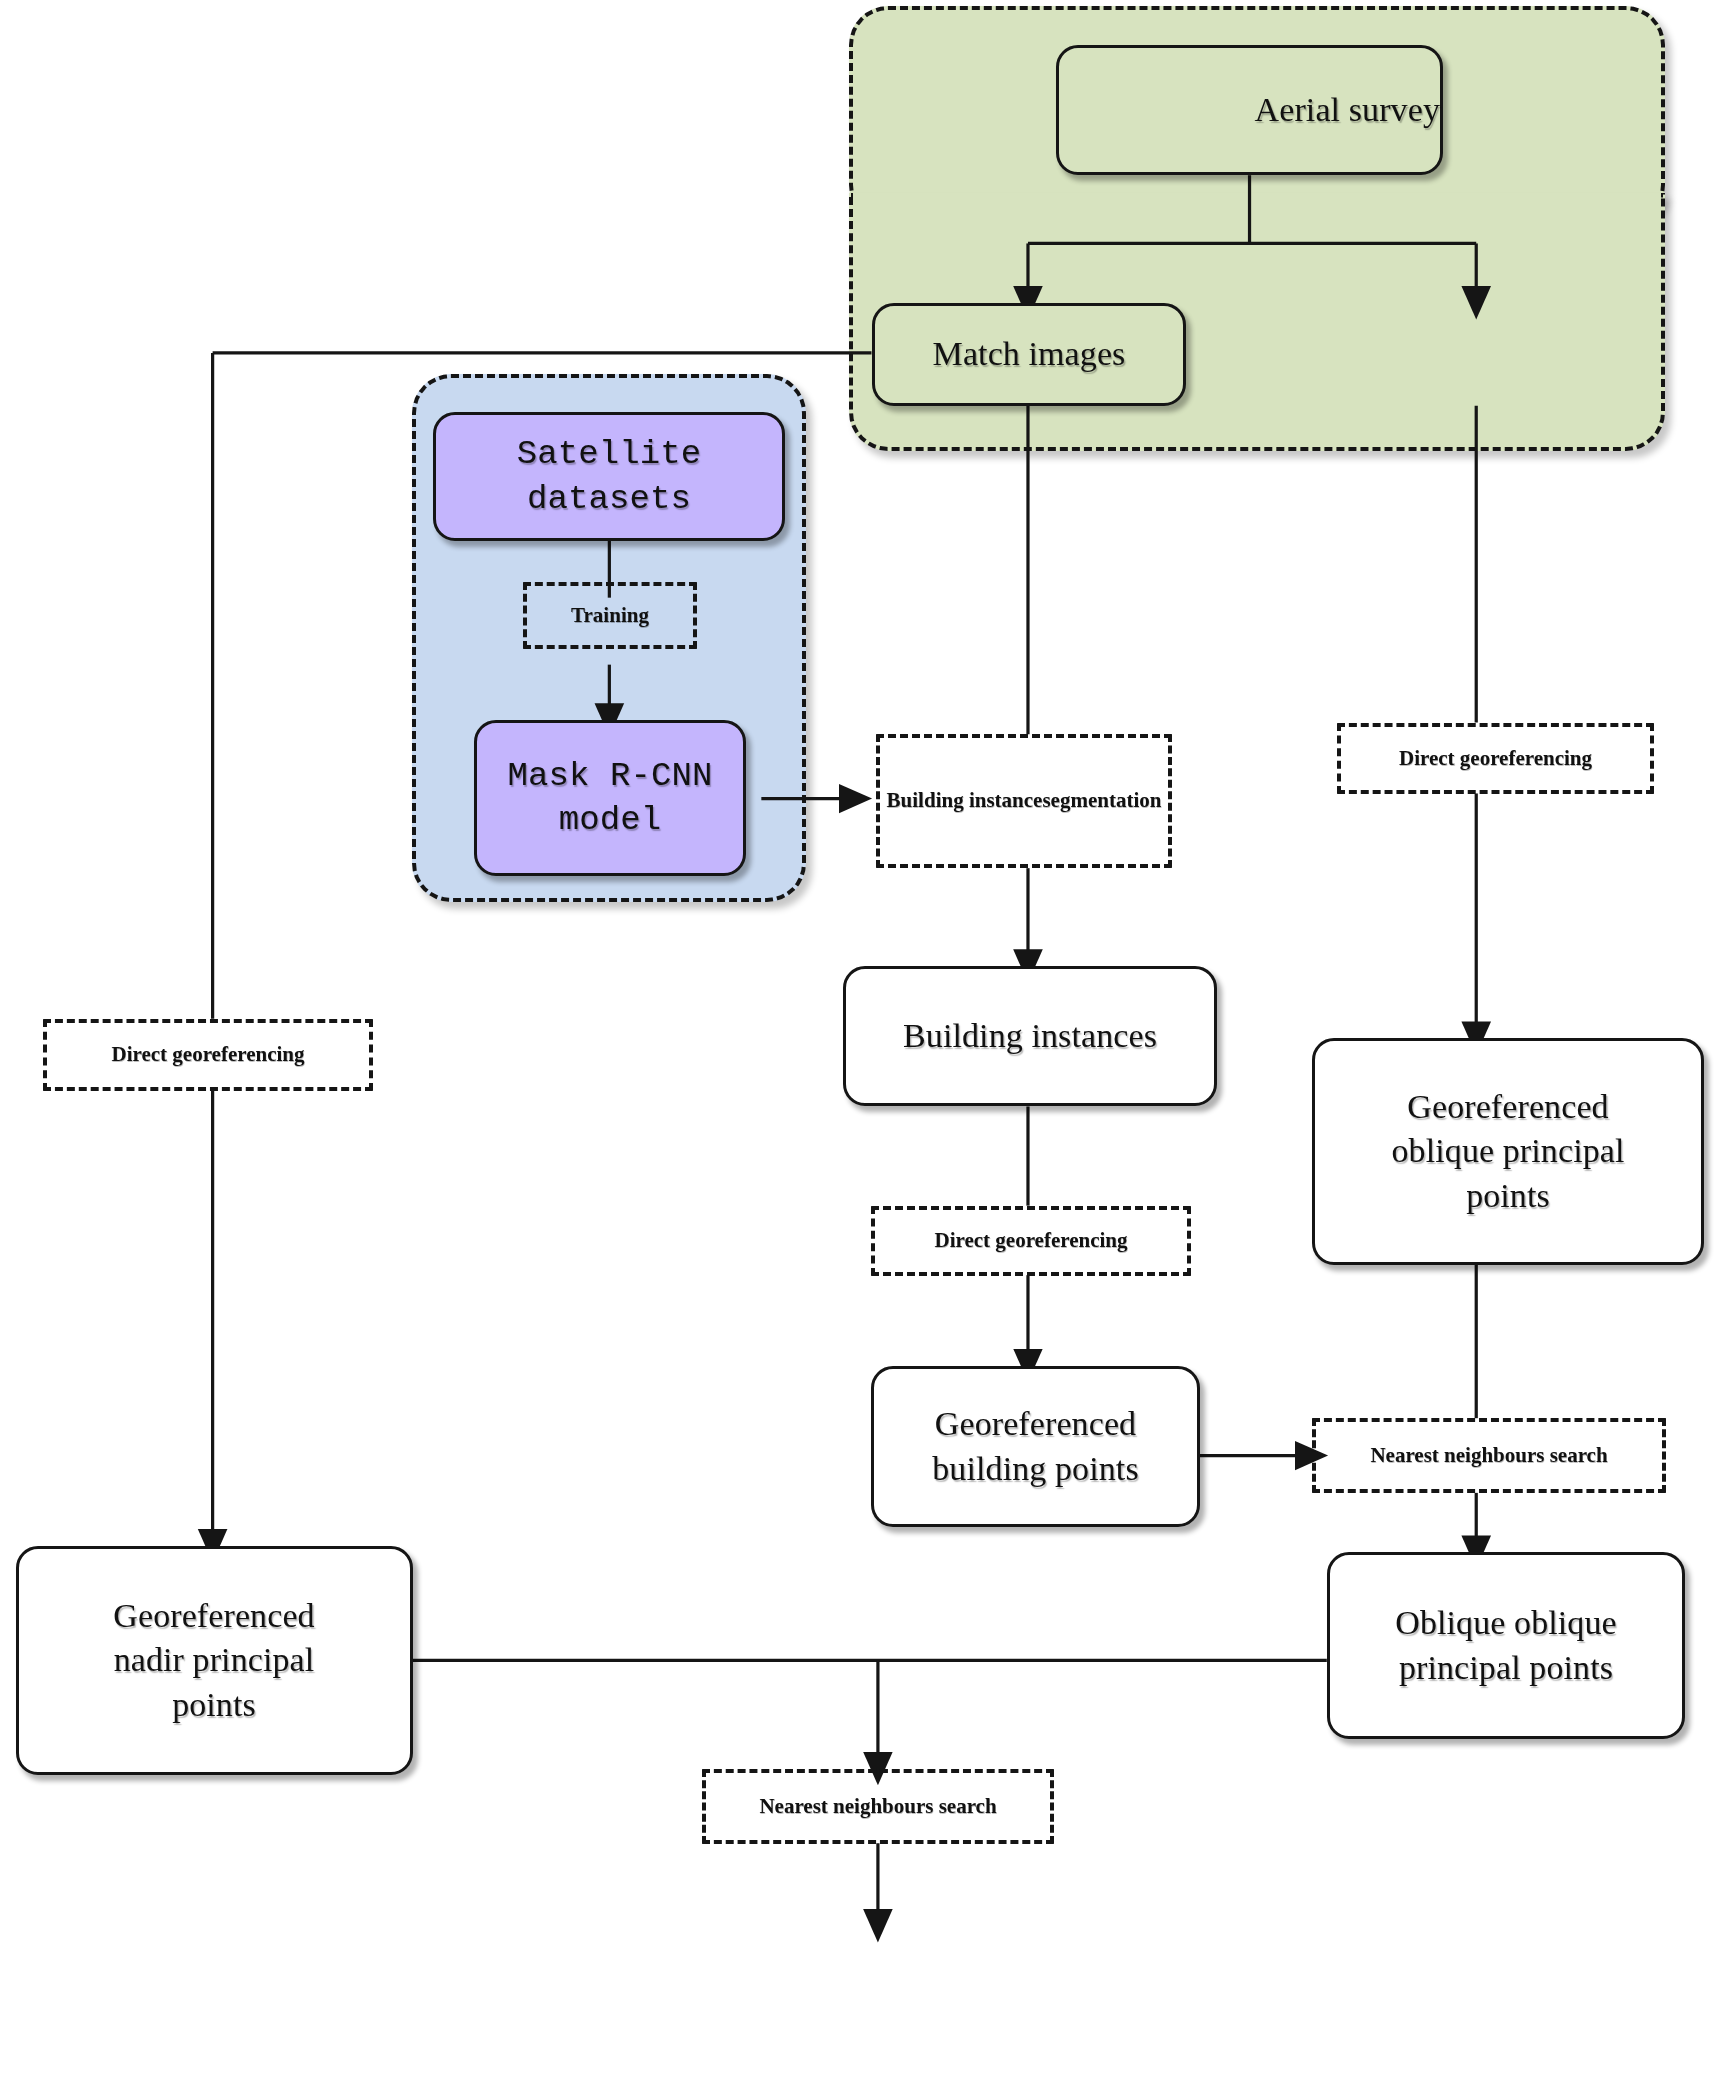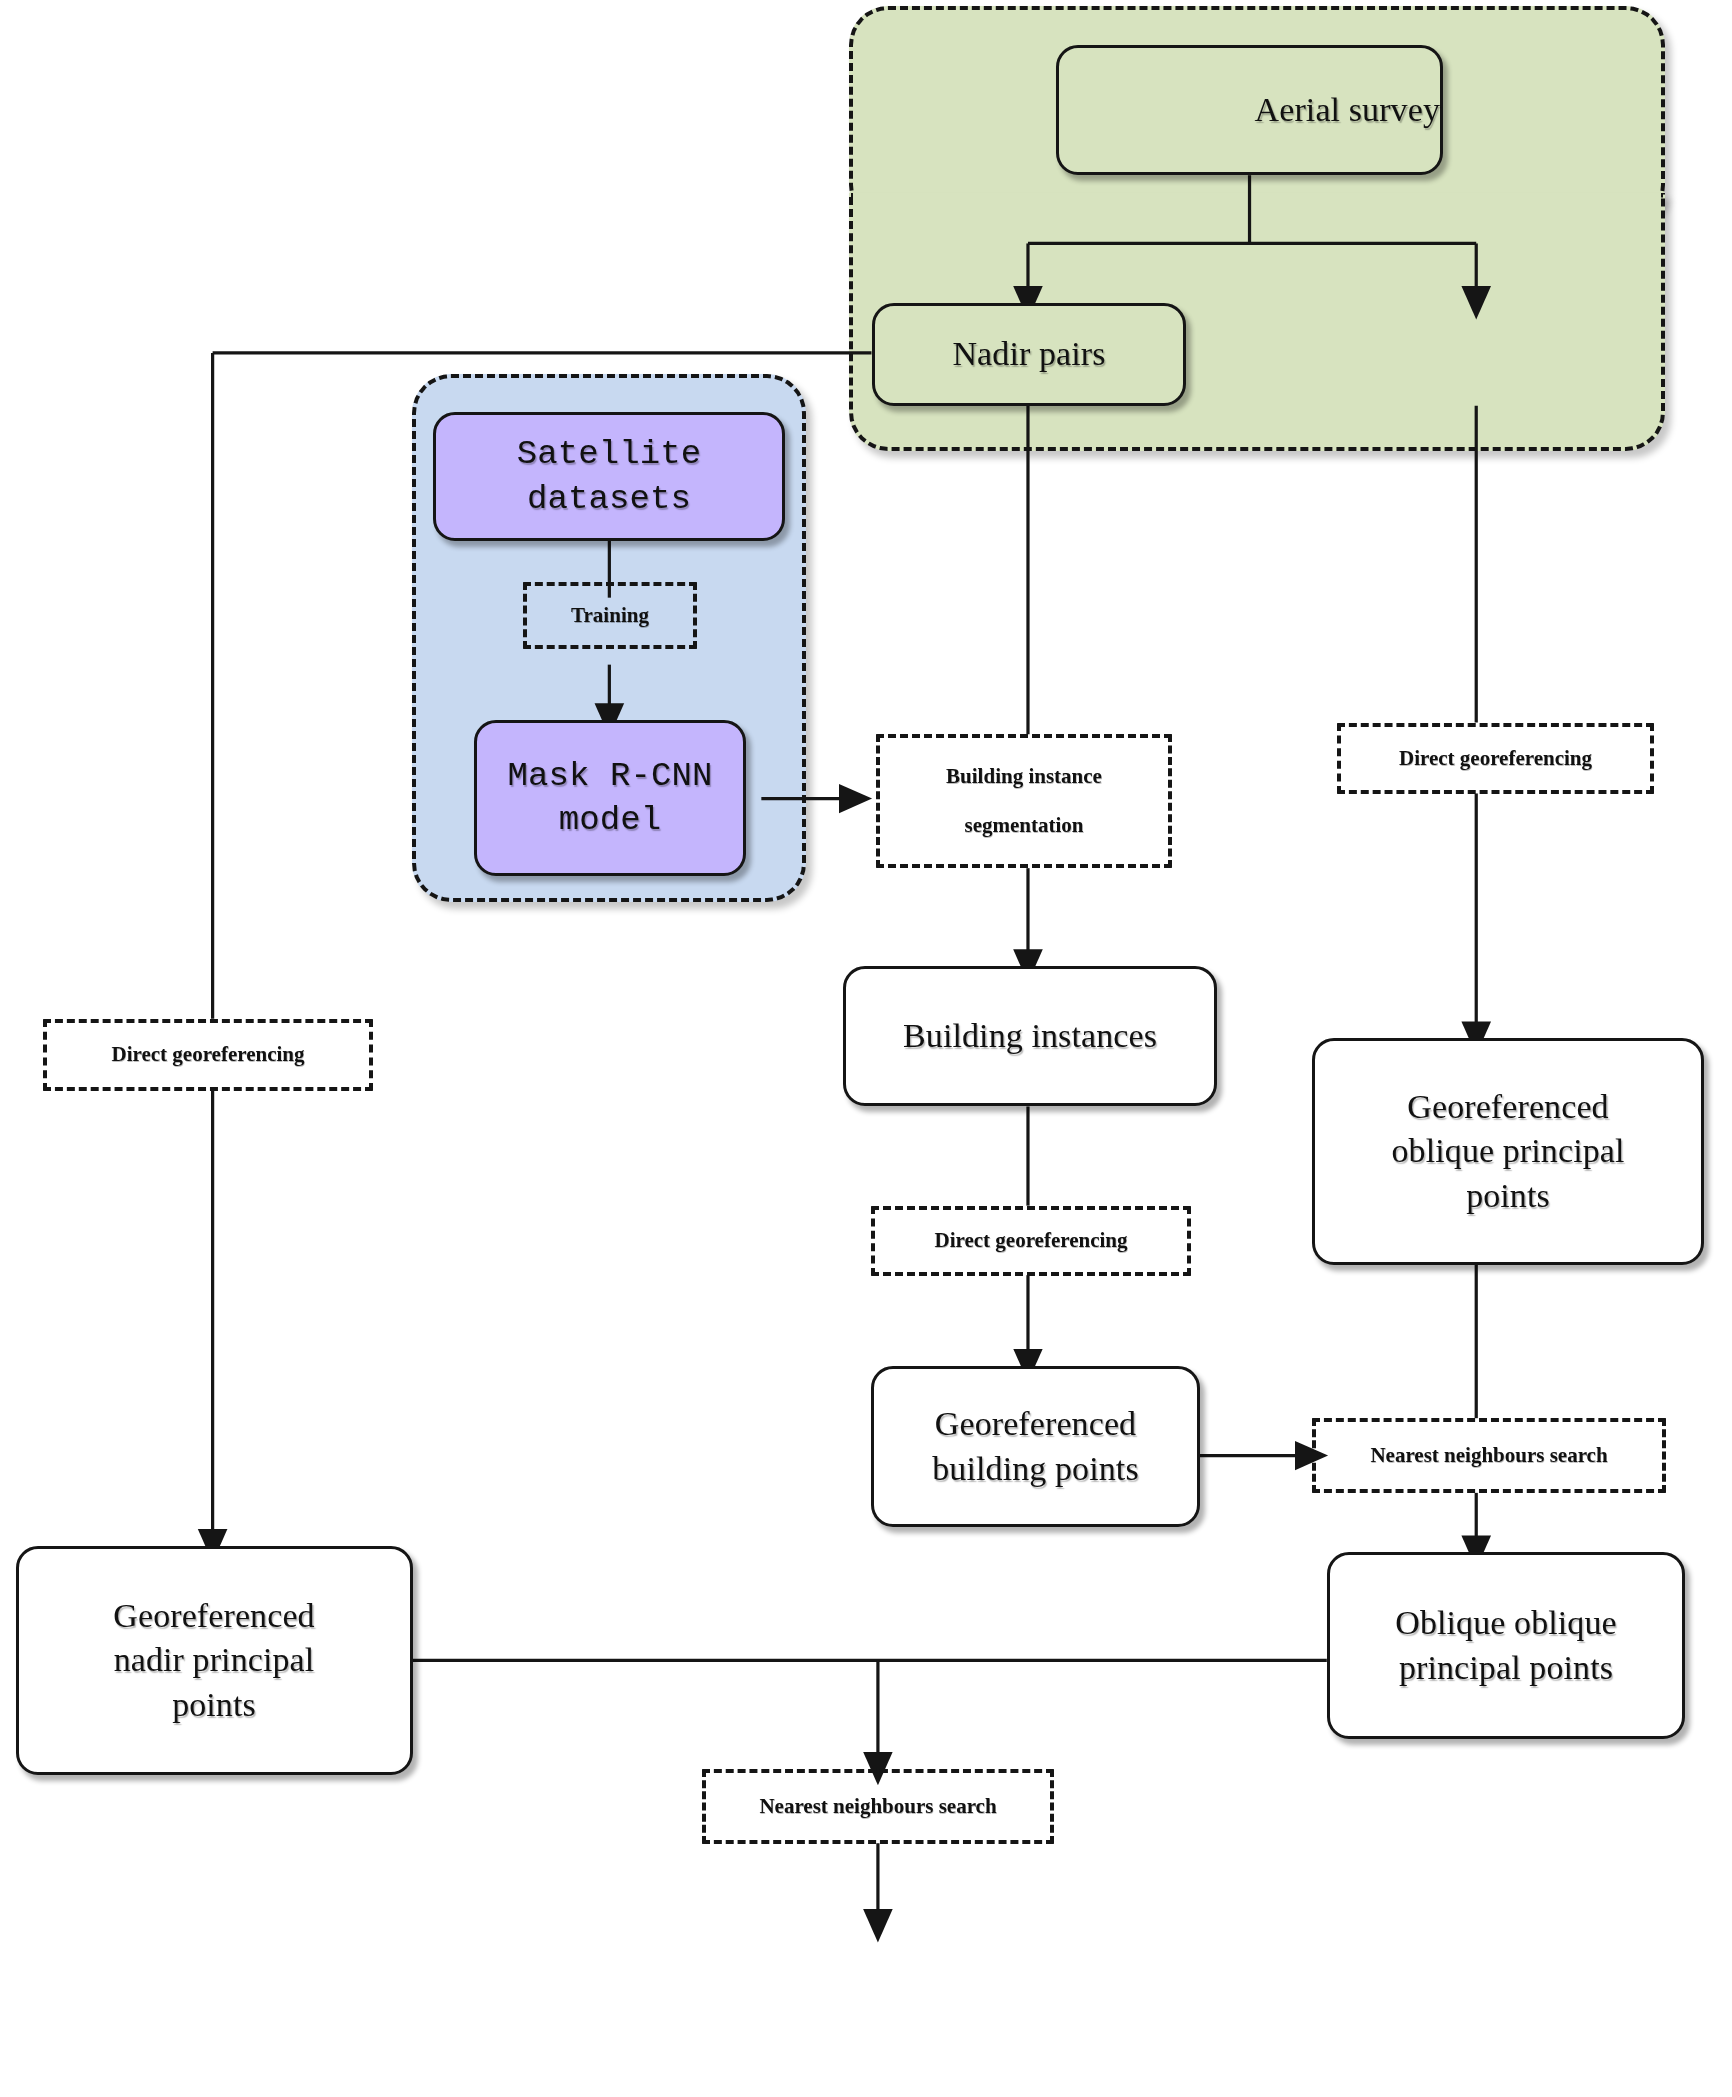--- a/index.html
+++ b/index.html
@@ -121,38 +121,38 @@
 
       <path d="M1363,2862 L1363,2990" marker-end="url(#ah)"></path>
     </g>
   </svg>
 
   <div class="node solid green" style="left:1056px; top:45px; width:387px; height:130px;justify-content:flex-end;">
     <span class="label">Aerial survey</span>
   </div>
 
   <div class="node solid green" style="left:872px; top:303px; width:314px; height:103px;">
-    <span class="label">Nadir pairs</span>
+    <span class="label">Match images</span>
   </div>
 
 
   <div class="node solid blue" style="left:433px; top:412px; width:352px; height:129px;">
     <span class="label">Satellite datasets</span>
   </div>
 
   <div class="node dashed" style="left:523px; top:582px; width:174px; height:67px;">
     <span class="label">Training</span>
   </div>
 
   <div class="node solid blue" style="left:474px; top:720px; width:272px; height:156px; flex-direction:column;">
     <span class="label">Mask R-CNN</span>
     <span class="label">model</span>
   </div>
 
-  <div class="node dashed two-line" style="left:876px; top:734px; width:296px; height:134px; flex-direction:column;">
+  <div class="node dashed two-line" style="left:876px; top:734px; width:296px; height:134px; flex-direction:row;">
     <span class="label">Building instance</span>
     <span class="label">segmentation</span>
   </div>
 
   <div class="node dashed" style="left:1337px; top:723px; width:317px; height:71px;">
     <span class="label">Direct georeferencing</span>
   </div>
 
   <div class="node dashed" style="left:43px; top:1019px; width:330px; height:72px;">
     <span class="label">Direct georeferencing</span>

